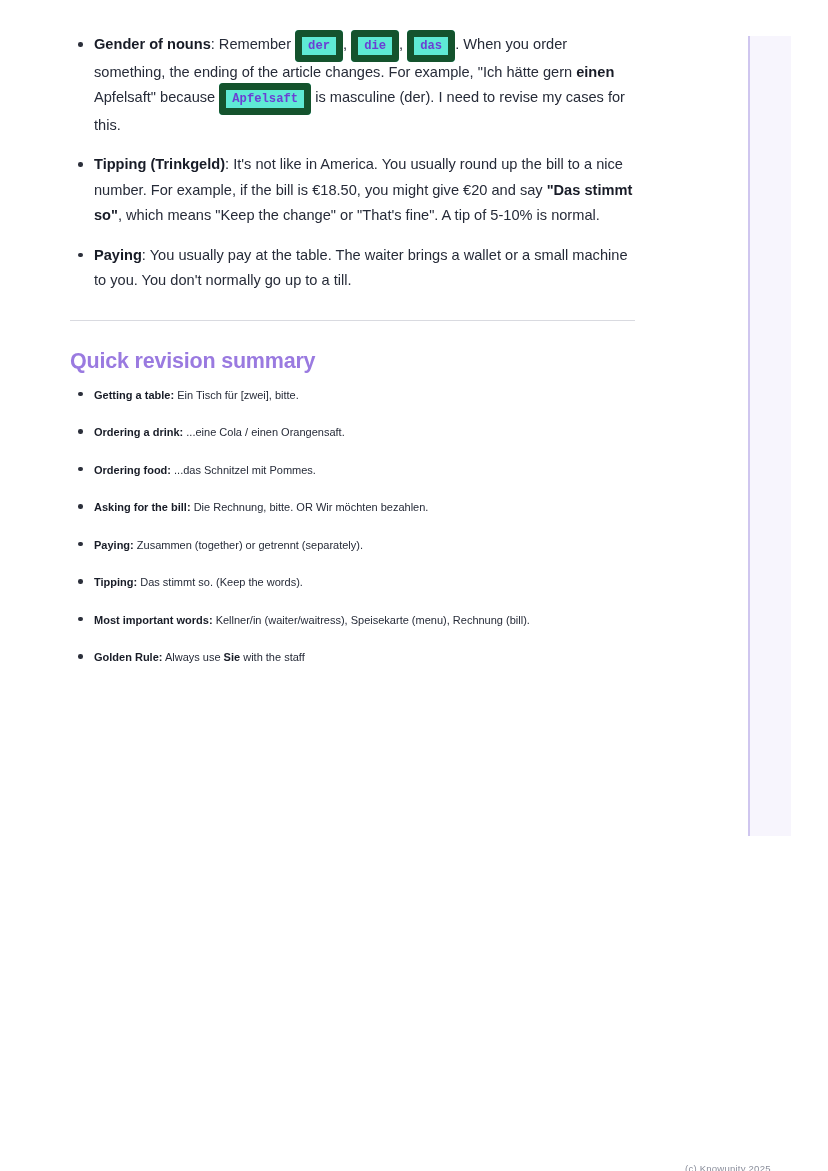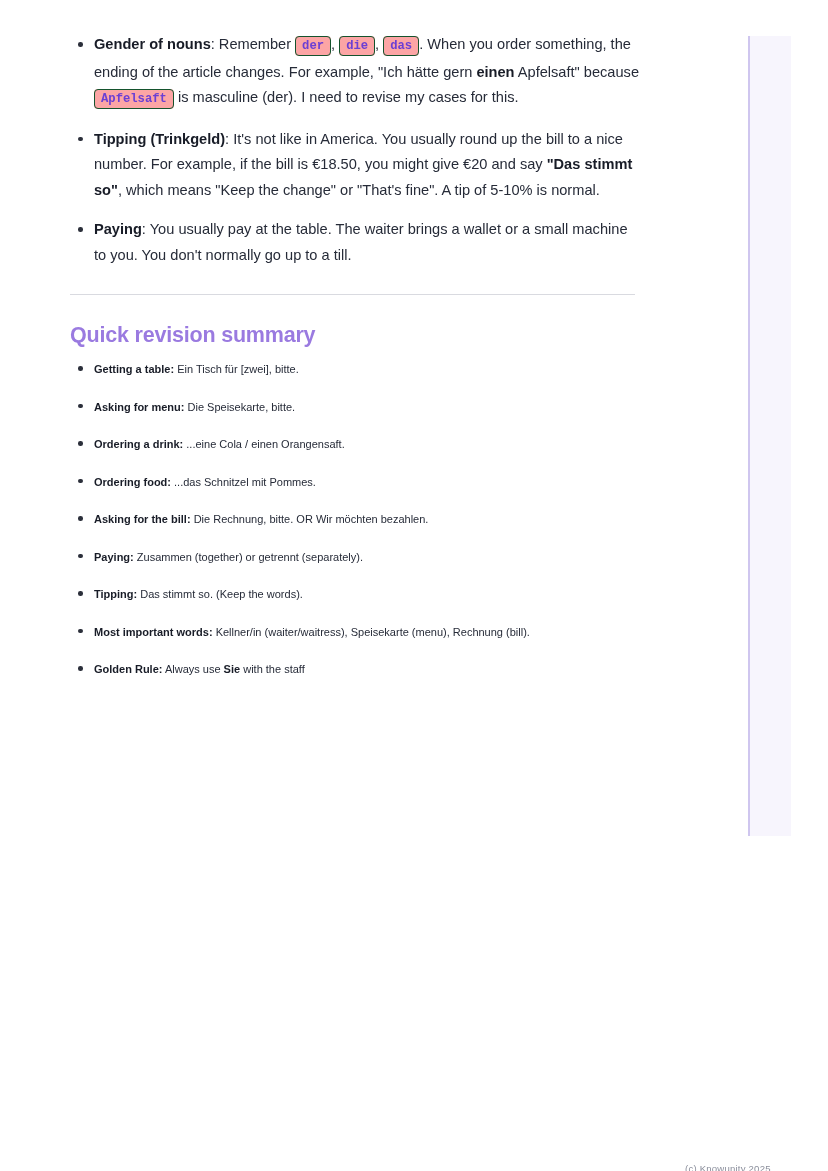--- a/index.html
+++ b/index.html
@@ -69,22 +69,22 @@
   b, .b {
     font-weight: bold;
     color: #181c27;
   }
 
   code.kbd {
     font-family: "Liberation Mono", monospace;
     font-size: 12.2px;
     font-weight: bold;
     color: #6b3fd4;
-    background: #fca5a5;
-    border: 1px solid #14532d;
+    background: #5eead4;
+    border: 7px solid #14532d;
     border-radius: 4px;
     padding: 2px 6px;
     white-space: nowrap;
   }
 
   hr.sep {
     border: none;
     border-top: 1px solid #d9dae0;
     margin: 26px 0 0 0;
     width: 565px;
@@ -145,21 +145,20 @@
         <li><b>Tipping (Trinkgeld)</b><span>: It's not like in America. You usually round up the bill to a nice number. For example, if the bill is €18.50, you might give €20 and say <b>"Das stimmt so"</b>, which means "Keep the change" or "That's fine". A tip of 5-10% is normal.</span></li>
         <li><b>Paying</b><span>: You usually pay at the table. The waiter brings a wallet or a small machine to you. You don't normally go up to a till.</span></li>
       </ul>
 
     <hr class="sep">
 
     <h2 class="section-title">Quick revision summary</h2>
 
     <ul class="summary" id="summary-list">
         <li><b>Getting a table:</b> <span>Ein Tisch für [zwei], bitte.</span></li>
-        <li><b>Asking for menu:</b> <span>Die Speisekarte, bitte.</span></li>
         <li><b>Ordering a drink:</b> <span>...eine Cola / einen Orangensaft.</span></li>
         <li><b>Ordering food:</b> <span>...das Schnitzel mit Pommes.</span></li>
         <li><b>Asking for the bill:</b> <span>Die Rechnung, bitte. OR Wir möchten bezahlen.</span></li>
         <li><b>Paying:</b> <span>Zusammen (together) or getrennt (separately).</span></li>
         <li><b>Tipping:</b> <span>Das stimmt so. (Keep the words).</span></li>
         <li><b>Most important words:</b> <span>Kellner/in (waiter/waitress), Speisekarte (menu), Rechnung (bill).</span></li>
         <li><b>Golden Rule:</b> <span>Always use <b>Sie</b> with the staff</span></li>
       </ul>
 
   </div>

